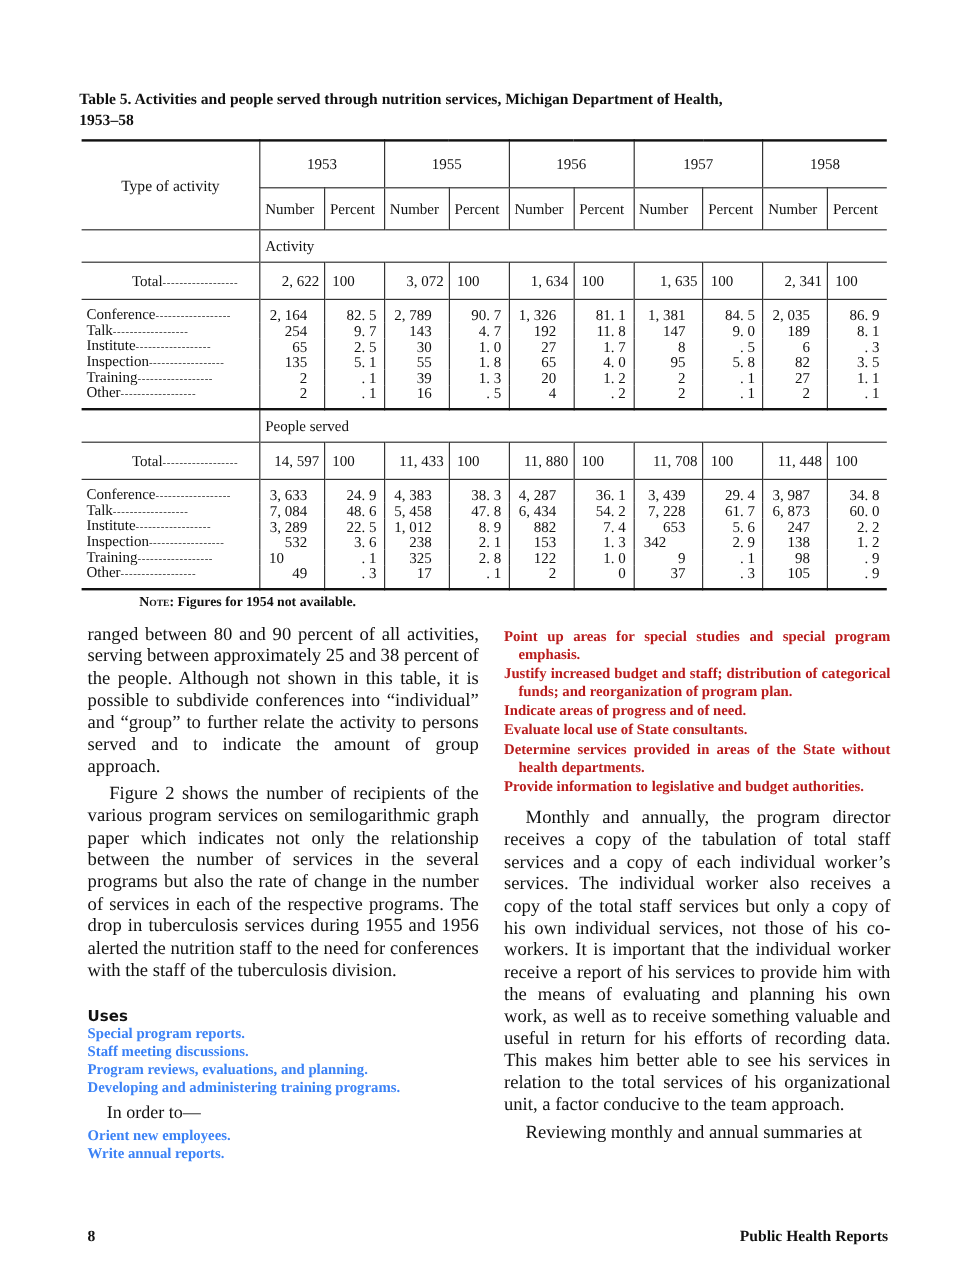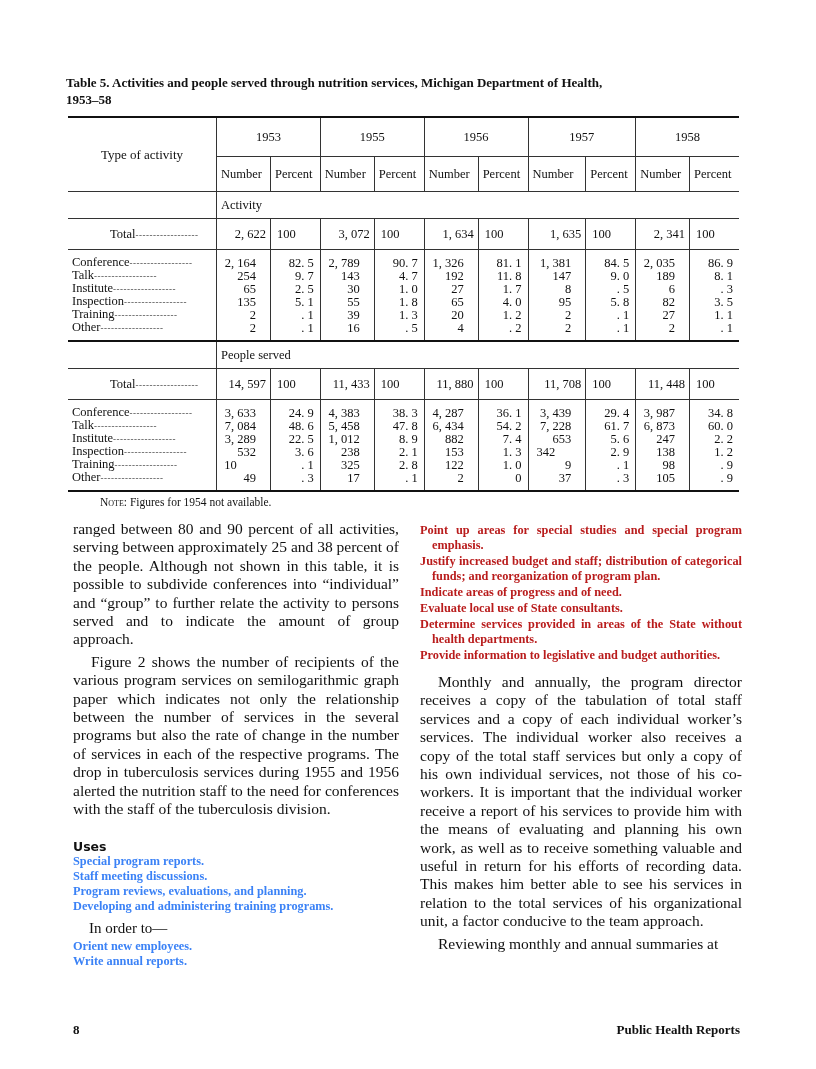--- a/index.html
+++ b/index.html
@@ -19,21 +19,21 @@
   .sect { text-align: left; height: 26px; }
   .tot td { height: 30px; }
   .num { text-align: right; }
   .pct { text-align: left; padding-left: 6px !important; }
   .pctr { text-align: right; padding-right: 6px !important; }
   .rowlab { text-align: left; white-space: nowrap; }
   .dots::after { content: "------------------"; letter-spacing: 0.5px; font-size: 9px; color:#333; }
   .detail td { line-height: 12px; height: 12px; }
   .first td { padding-top: 6px !important; }
   .last td { padding-bottom: 6px !important; }
-  .note { position: absolute; left: 100px; top: 496px; font-size: 11.5px; font-family: "Liberation Serif", serif; }
+  .note { position: absolute; left: 116px; top: 496px; font-size: 11.5px; font-family: "Liberation Serif", serif; font-weight: bold; }
   .note .sc { font-variant: small-caps; }
   .col { position: absolute; font-family: "Liberation Serif", "DejaVu Serif", serif; }
   .bodytext { font-size: 15.5px; line-height: 18.4px; text-align: justify; margin: 0; }
   .indent { text-indent: 18px; }
   .left { left: 73px; width: 326px; }
   .right { left: 420px; width: 322px; }
   .h-uses { font-family: "DejaVu Sans", "Liberation Sans", sans-serif; font-weight: bold; font-size: 12.5px; margin: 0; }
   .lead { font-size: 15px; margin: 4px 0 2px 16px; }
   .li { font-size: 12.3px; line-height: 15px; margin: 0; font-weight: bold; color:#3b82f6; }
   .hang { font-size: 12.3px; line-height: 15px; margin: 0 0 1px 0; padding-left: 12px; text-indent: -12px; font-weight: bold; color:#b91c1c; text-align: justify; }

